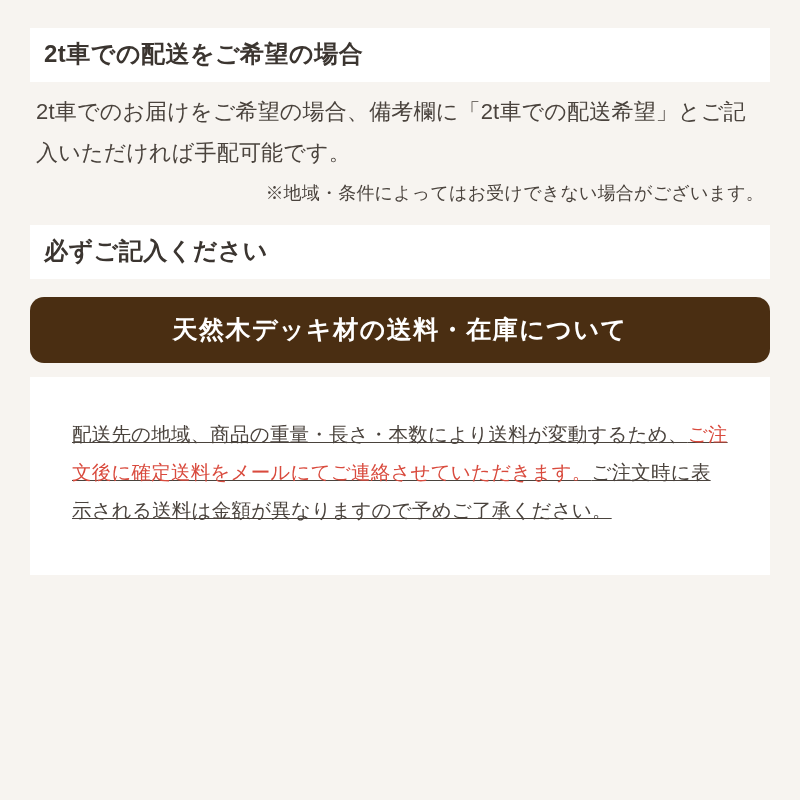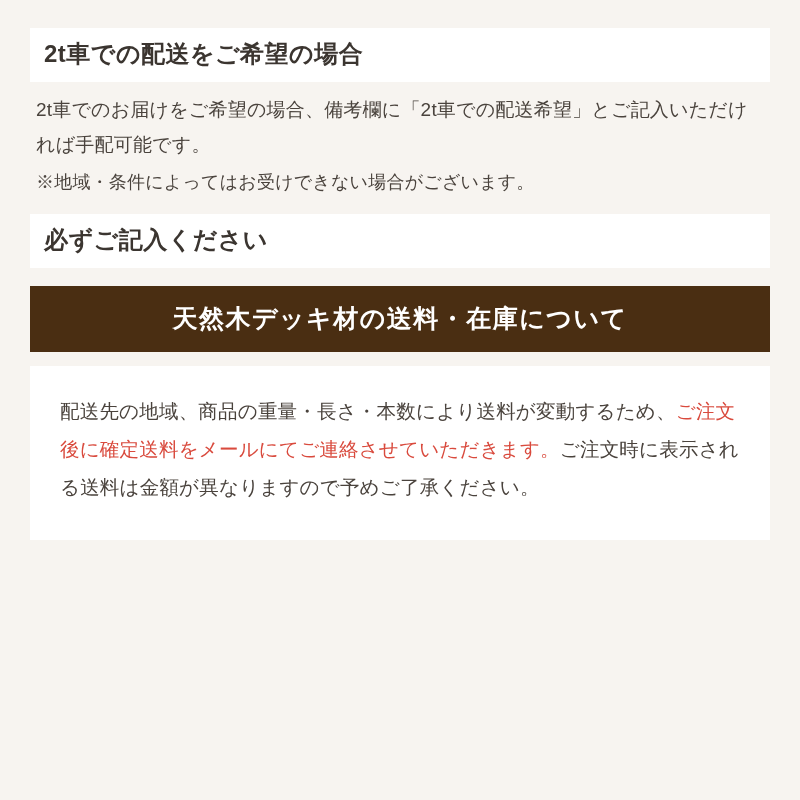--- a/index.html
+++ b/index.html
@@ -25,54 +25,57 @@
     background: #ffffff;
     color: #3b3530;
     font-size: 24px;
     font-weight: bold;
     line-height: 1.5;
     padding: 8px 14px 10px 14px;
     margin: 0 0 10px 0;
     letter-spacing: 0.5px;
   }
   .body-text {
-    font-size: 19px;
+    font-size: 22px;
     line-height: 1.85;
     color: #4a433d;
     margin: 0 0 4px 0;
     padding: 0 6px;
     letter-spacing: 0.2px;
   }
   .body-text.small-note {
     font-size: 18px;
     margin-bottom: 14px;
+    text-align: right;
   }
   .banner {
     background: #4a2e12;
     color: #ffffff;
     font-size: 25px;
     font-weight: bold;
     letter-spacing: 1.5px;
     text-align: center;
     padding: 16px 10px 18px 10px;
     margin: 18px 0 0 0;
     line-height: 1.3;
+    border-radius: 14px;
   }
   .card {
     background: #ffffff;
     margin: 14px 0 0 0;
     padding: 26px 30px 34px 30px;
     box-sizing: border-box;
   }
   .card p {
-    margin: 0;
+    margin: 12px;
     font-size: 19.5px;
     line-height: 1.95;
     color: #4a433d;
     letter-spacing: 0.2px;
+    text-decoration: underline;
   }
   .hl-red {
     color: #d94a3d;
   }
 </style>
 </head>
 <body>
 
 <div class="page">
 

